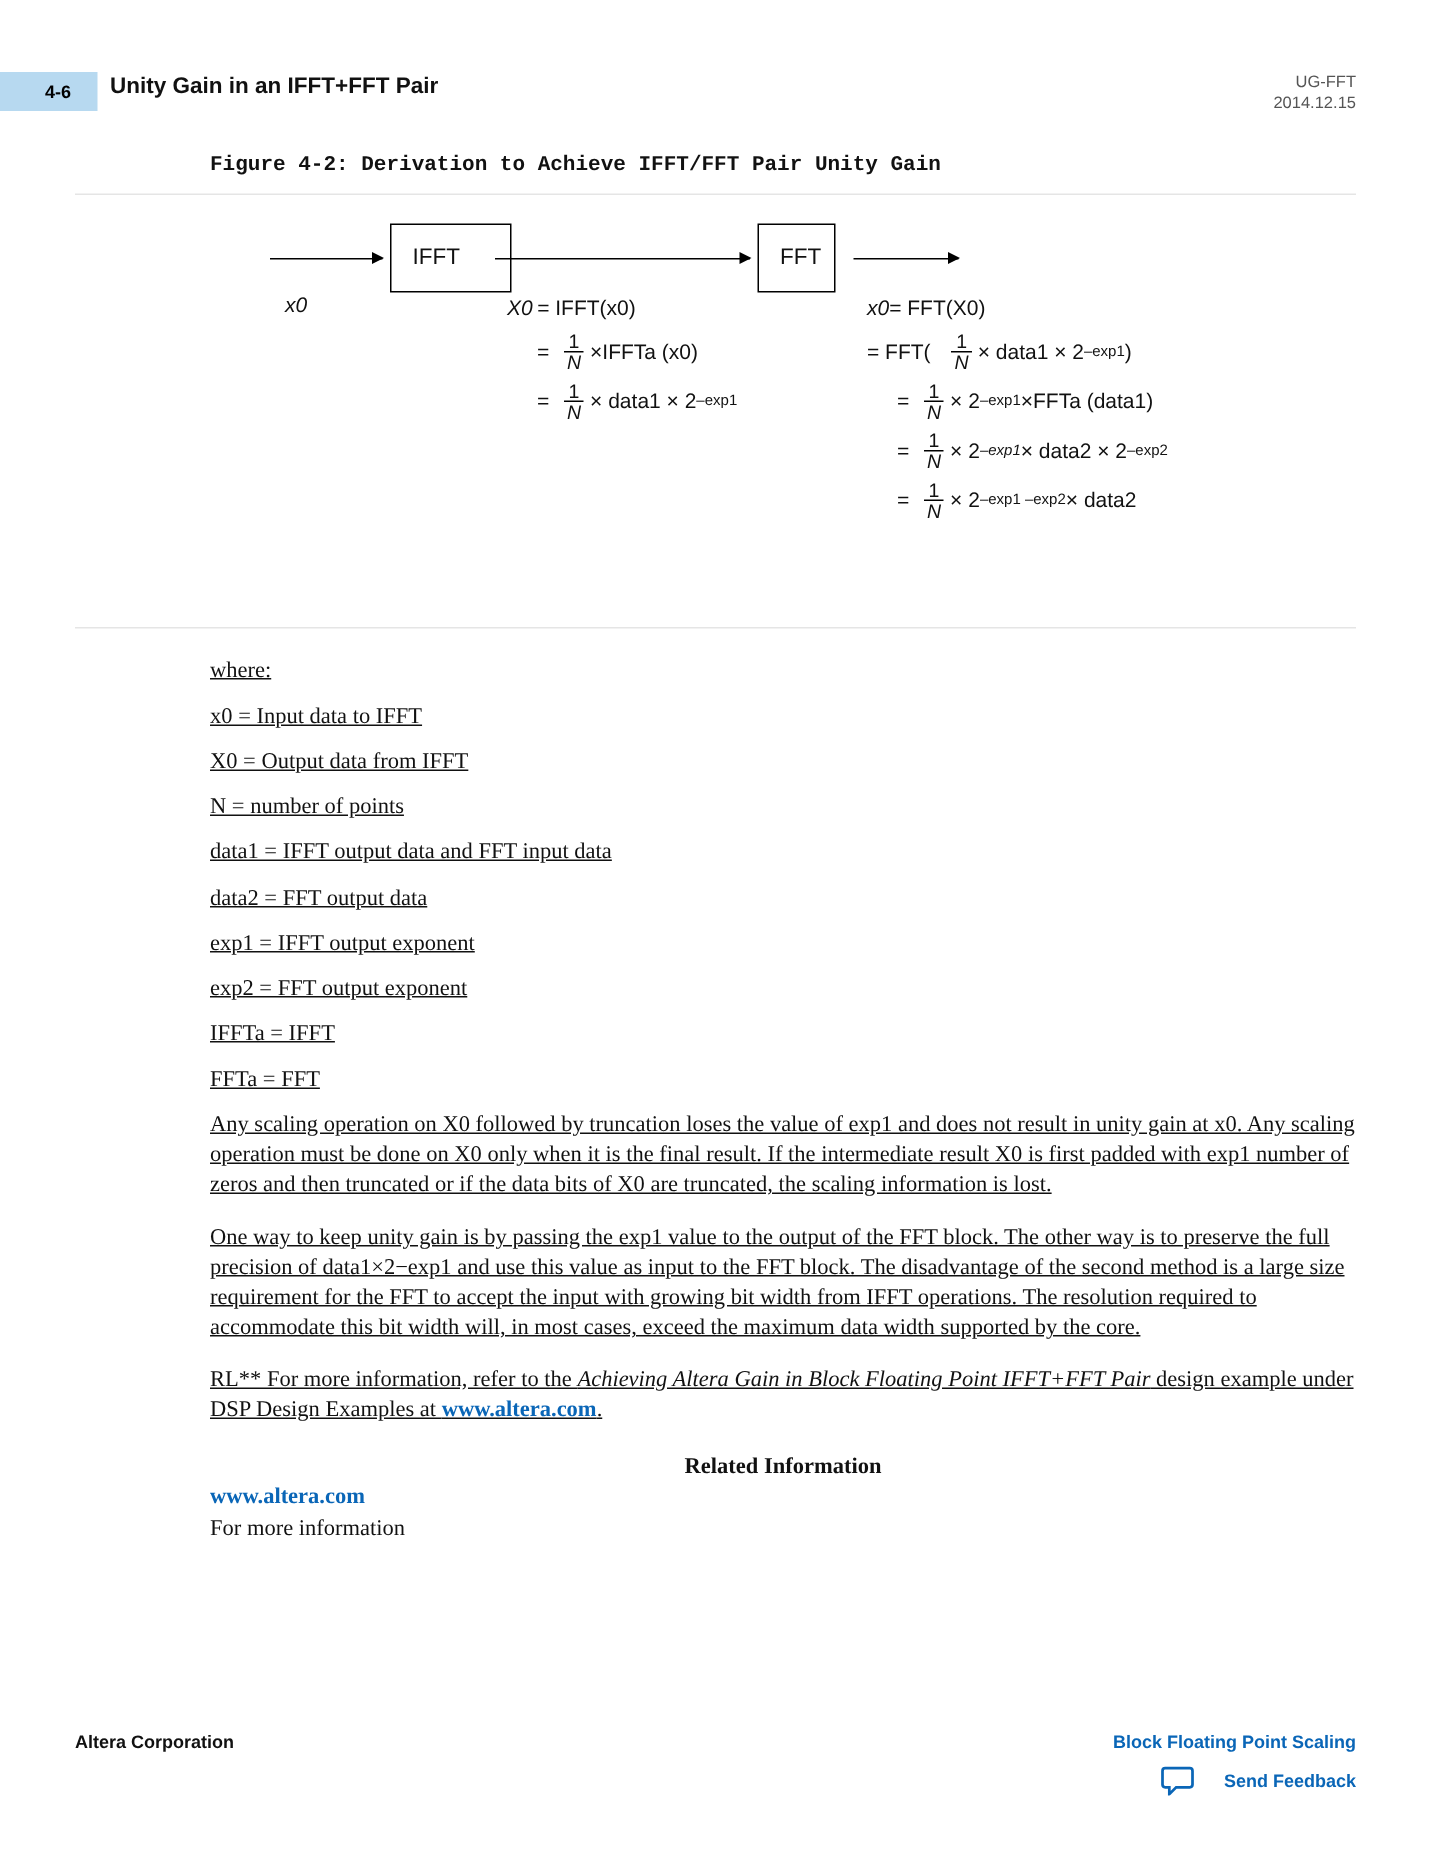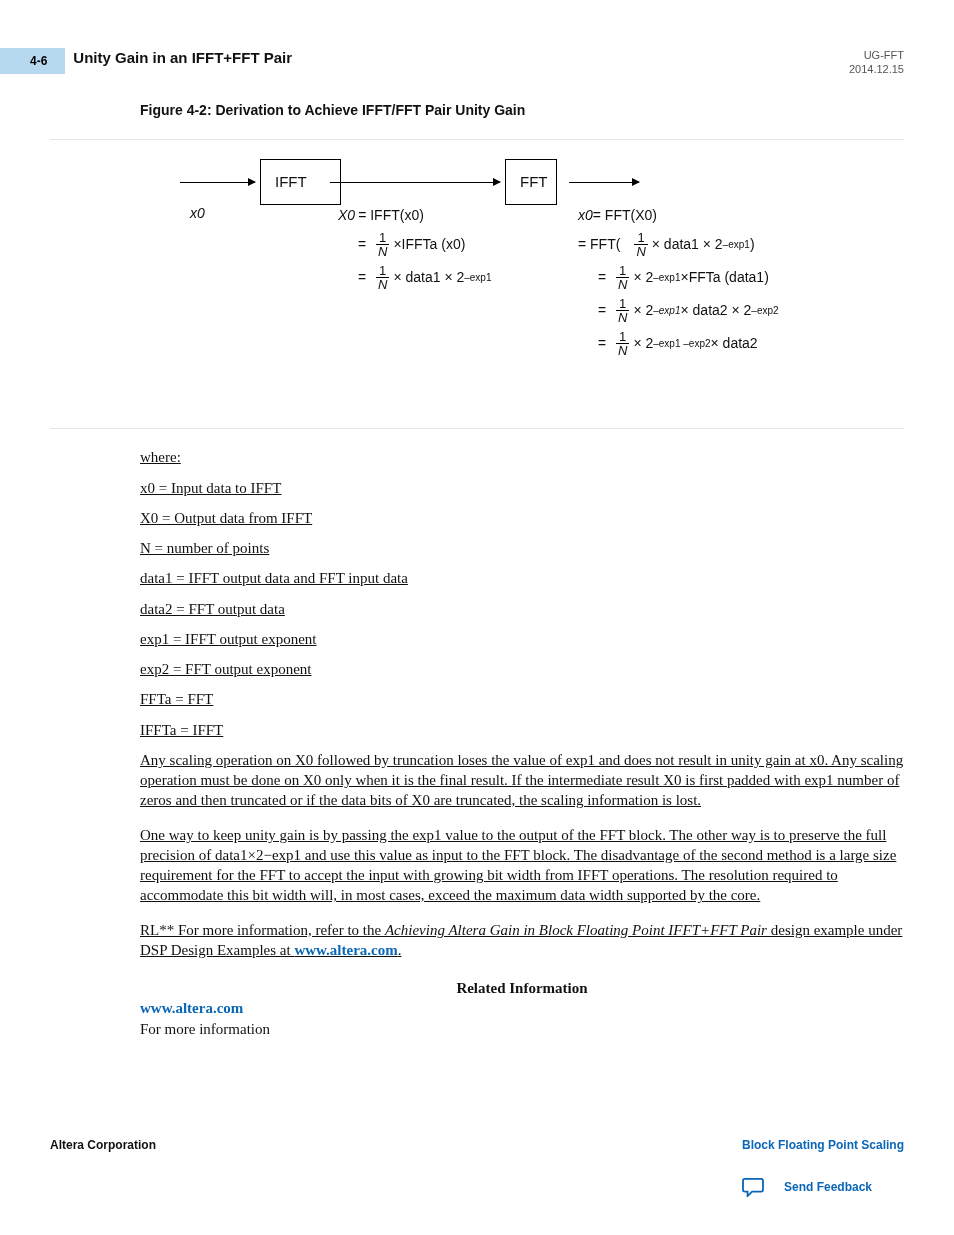--- a/index.html
+++ b/index.html
@@ -34,24 +34,24 @@
     color:#000;
     font-weight:700;
     font-size:12px;
     padding:5px 18px 5px 30px;
     margin-left:-50px; 
   }
   .section-title{font-weight:700;font-size:15px;}
   .hdr-right{text-align:right;font-size:11px;color:#555;line-height:1.3;}
   
   .fig-head{
-    font-family:Liberation Sans, sans-serif;
+    font-family:Liberation Mono, monospace;
     font-weight:700;
     font-size:14px;
-    margin:24px 0 20px 90px;
+    margin:24px 0 10px 90px;
   }
   hr.thin{border:none;border-top:1px solid var(--rule);margin:4px 0 14px 0;}
   hr.thin2{border:none;border-top:1px solid var(--rule);margin:14px 0 18px 0;}
   
   .diagram{
     font-family:"Myriad Pro","Segoe UI",Arial,sans-serif;
     font-size:14px;
     position:relative;
     height:260px;
     margin-left:70px;
@@ -93,21 +93,21 @@
   
   .footer{
     position:absolute;left:50px;right:50px;bottom:38px;
     display:flex;justify-content:space-between;align-items:flex-start;
     font-family:"Myriad Pro","Segoe UI",Arial,sans-serif;
     font-size:12px;
   }
   .footer-left{font-weight:700;}
   .footer-right{text-align:right;}
   .footer-right a{color:var(--link);font-weight:700;text-decoration:none;}
-  .feedback{display:flex;align-items:center;gap:20px;margin-top:24px;}
+  .feedback{display:flex;align-items:center;justify-content:flex-end;gap:20px;margin-top:8px;}
   .feedback svg{width:22px;height:20px;}
 </style>
 </head>
 <body>
 
 <div class="page">
 
   <div class="hdr">
     <div class="hdr-left">
       <span class="pagenum-badge">4-6</span>
@@ -215,22 +215,22 @@
   <div class="body">
     <div class="defs">
       <p>where:</p>
       <p>x0 = Input data to IFFT</p>
       <p>X0 = Output data from IFFT</p>
       <p>N = number of points</p>
       <p>data1 = IFFT output data and FFT input data</p>
       <p>data2 = FFT output data</p>
       <p>exp1 = IFFT output exponent</p>
       <p>exp2 = FFT output exponent</p>
+      <p>IFFTa = IFFT</p>
       <p>FFTa = FFT</p>
-      <p>IFFTa = IFFT</p>
     </div>
 
     <p>Any scaling operation on X0 followed by truncation loses the value of exp1 and does not result in unity gain at x0. Any scaling operation must be done on X0 only when it is the final result. If the intermediate result X0 is first padded with exp1 number of zeros and then truncated or if the data bits of X0 are truncated, the scaling information is lost.</p>
     <p>One way to keep unity gain is by passing the exp1 value to the output of the FFT block. The other way is to preserve the full precision of data1×2−exp1 and use this value as input to the FFT block. The disadvantage of the second method is a large size requirement for the FFT to accept the input with growing bit width from IFFT operations. The resolution required to accommodate this bit width will, in most cases, exceed the maximum data width supported by the core.</p>
     <p>
       <span>RL** For more information, refer to the </span><span class="ital">Achieving Altera Gain in Block Floating Point IFFT+FFT Pair</span><span> design example under DSP Design Examples at </span><a href="#" class="link">www.altera.com</a><span>.</span>
     </p>
 
     <div class="rel-head">Related Information</div>
     <div><a href="#" class="link">www.altera.com</a></div>

